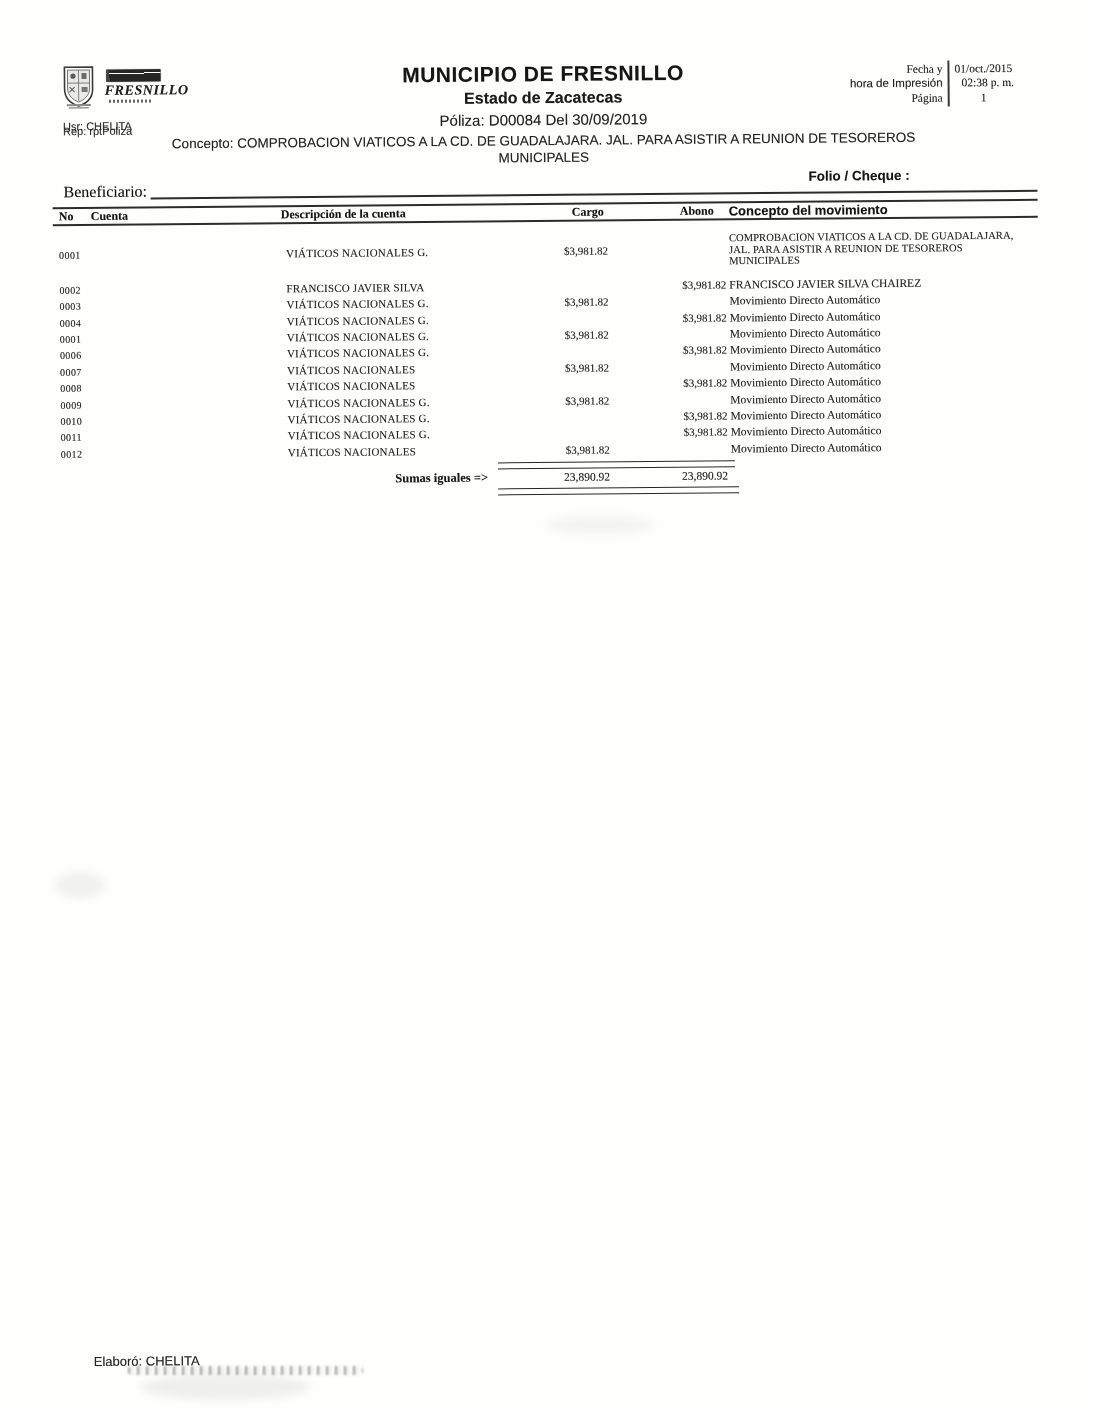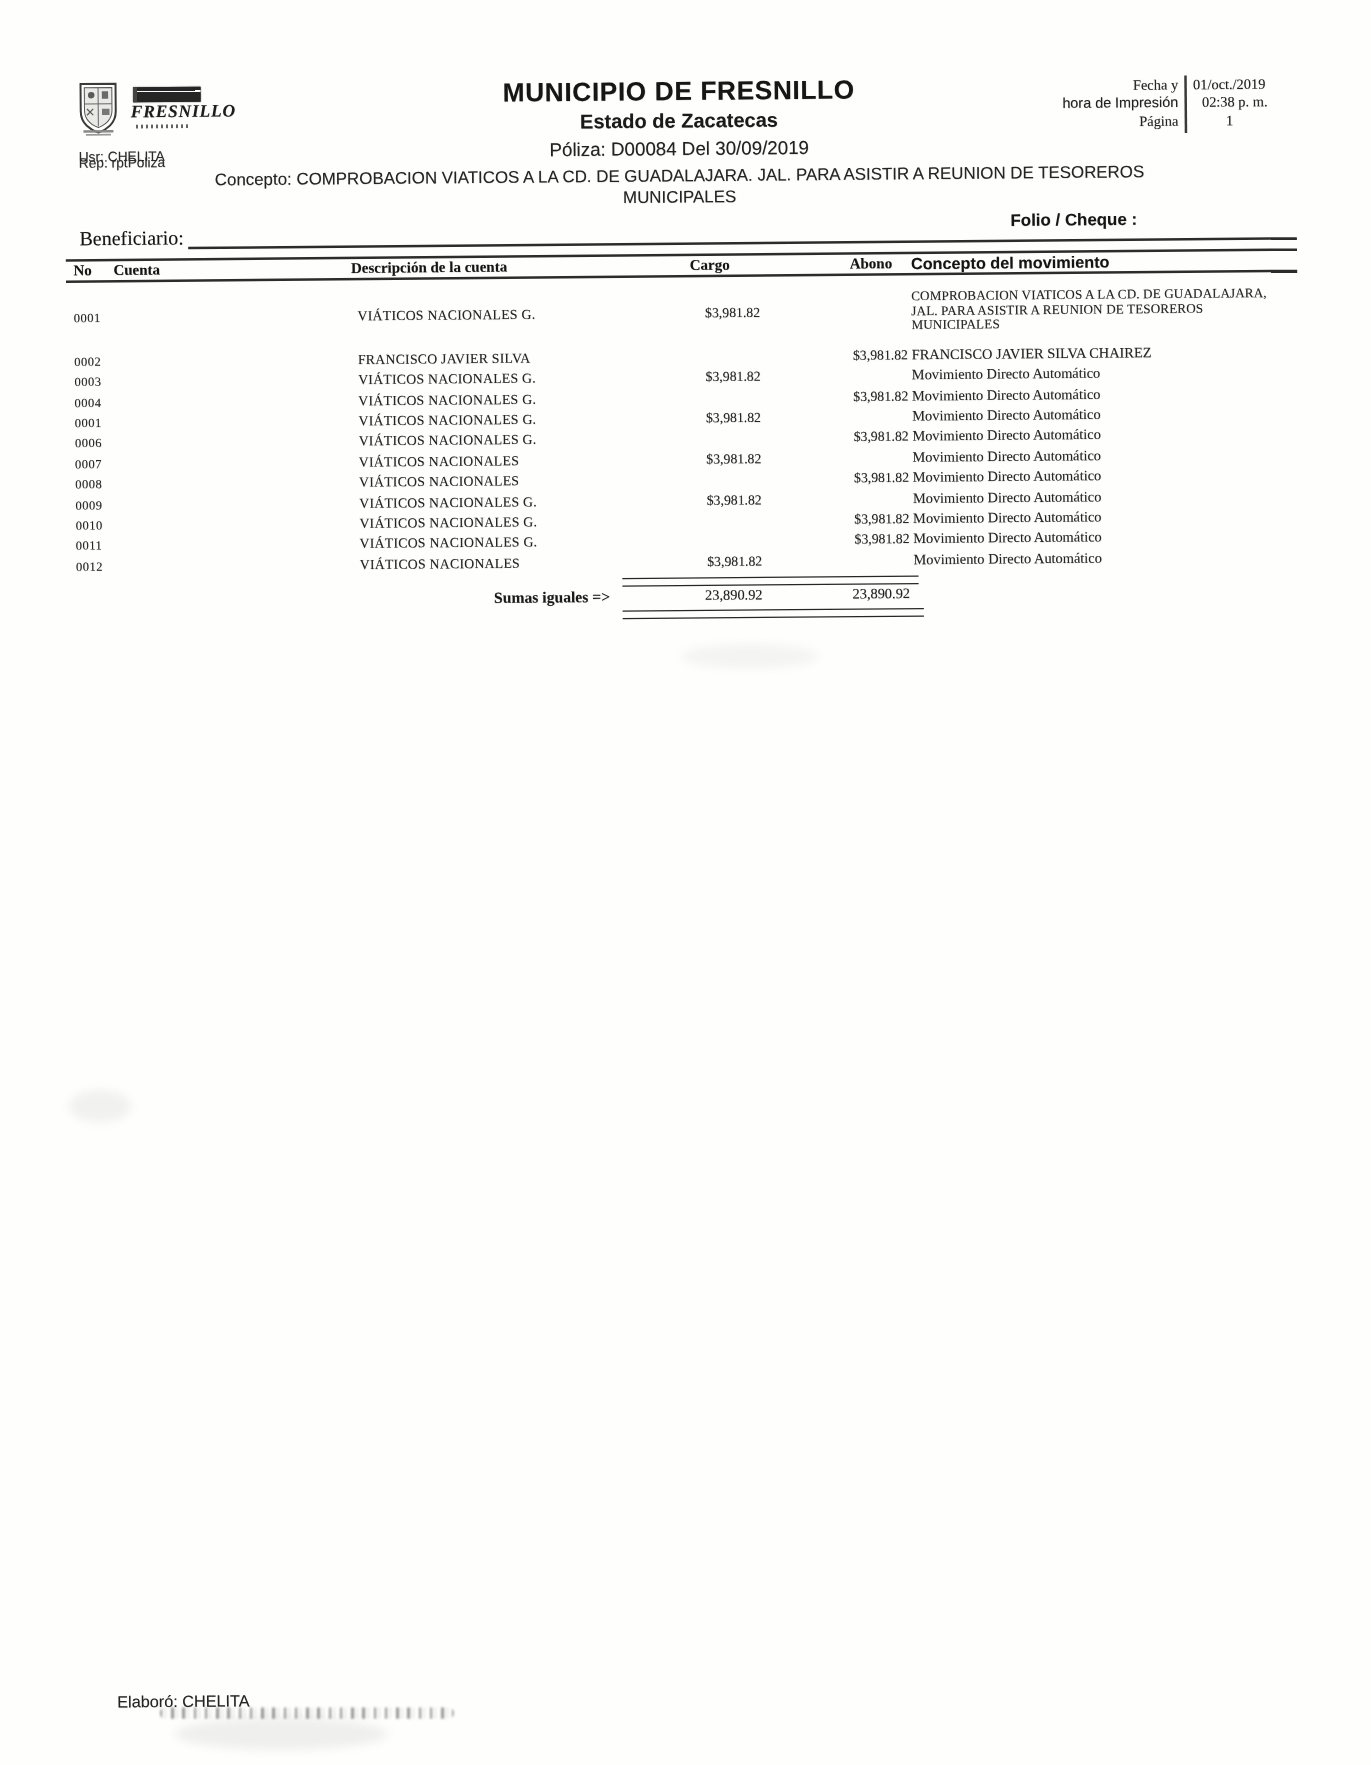--- a/index.html
+++ b/index.html
@@ -61,21 +61,21 @@
   
   .lineA{left:155px;top:194px;width:887px;height:2px;background:#2c2c2c;}
   .lineB{left:57px;top:203px;width:985px;height:1.5px;background:#2c2c2c;}
   .lineC{left:57px;top:220px;width:985px;height:1.5px;background:#2c2c2c;}
 
   
   .th{top:205px;font-weight:bold;font-size:12px;color:#141414;}
   .th-no{left:63px;}
   .th-cuenta{left:95px;}
   .th-desc{left:240px;width:215px;text-align:center;}
-  .th-cargo{left:556px;}
+  .th-cargo{left:576px;}
   .th-abono{left:684px;}
   .th-concepto{left:733px;font-family:"Liberation Sans","DejaVu Sans",sans-serif;font-size:13px;}
 
   
   .rows{left:0;top:229px;width:1097px;}
   .t-row{position:relative;height:16.4px;font-family:"Liberation Serif","DejaVu Serif",serif;color:#252525;}
   .t-row>span{position:absolute;top:50%;transform:translateY(-50%);display:block;}
   .t-row .c-no{left:63px;width:60px;font-size:10px;letter-spacing:0.4px;}
   .t-row .c-cuenta{left:110px;width:120px;font-size:11px;}
   .t-row .c-desc{left:290px;width:240px;font-size:11px;letter-spacing:0.2px;}
@@ -134,21 +134,21 @@
     <div class="abs title">MUNICIPIO DE FRESNILLO</div>
     <div class="abs subtitle">Estado de Zacatecas</div>
     <div class="abs poliza">Póliza:  D00084  Del 30/09/2019</div>
     <div class="abs concepto1">Concepto: COMPROBACION VIATICOS A LA CD. DE GUADALAJARA. JAL. PARA ASISTIR A REUNION DE TESOREROS</div>
     <div class="abs concepto2">MUNICIPALES</div>
 
     <div class="abs pi-label1 serif">Fecha y</div>
     <div class="abs pi-label2 sans">hora de Impresión</div>
     <div class="abs pi-label3 serif">Página</div>
     <div class="abs pi-bar"></div>
-    <div class="abs pi-date serif">01/oct./2019</div>
+    <div class="abs pi-date serif">01/oct./2015</div>
     <div class="abs pi-time serif">02:38 p. m.</div>
     <div class="abs pi-page serif">1</div>
 
     <div class="abs beneficiario serif">Beneficiario:</div>
     <div class="abs folio">Folio / Cheque :</div>
 
     <div class="abs lineA"></div>
     <div class="abs lineB"></div>
     <div class="abs lineC"></div>
 

